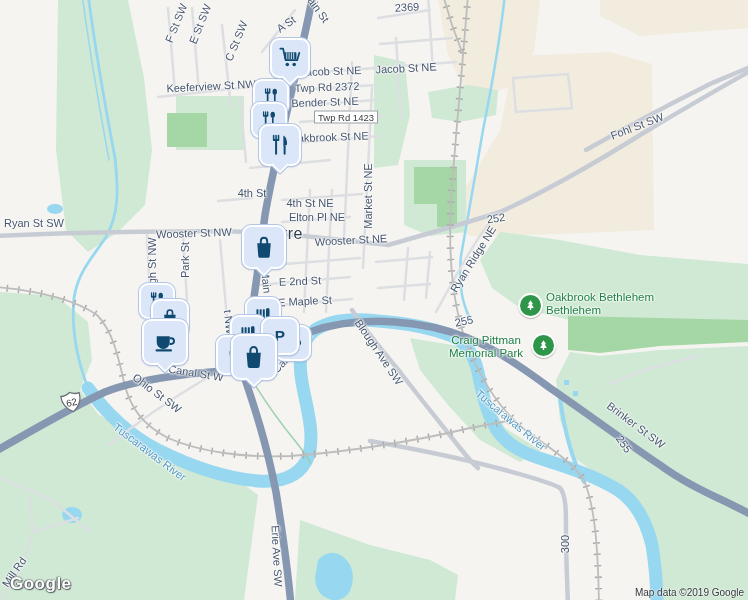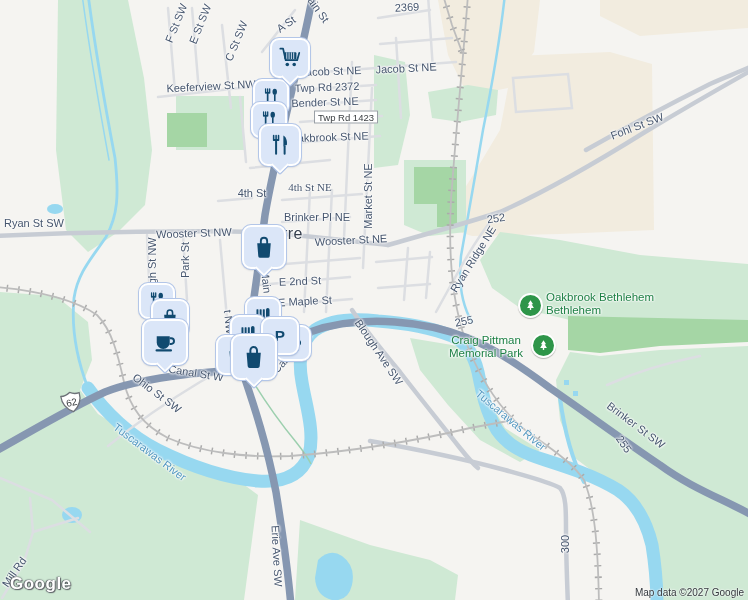--- a/index.html
+++ b/index.html
@@ -166,22 +166,22 @@
       <div class="lbl st" style="left: 407px; top: 7px; transform: translate(-50%, -50%) rotate(-3deg);">2369</div>
       <div class="lbl st" style="left: 331px; top: 71px; transform: translate(-50%, -50%) rotate(-2deg);">Jacob St NE</div>
       <div class="lbl st" style="left: 406px; top: 68px; transform: translate(-50%, -50%) rotate(-3deg);">Jacob St NE</div>
       <div class="lbl st" style="left: 327px; top: 87px; transform: translate(-50%, -50%) rotate(-2deg);">Twp Rd 2372</div>
       <div class="lbl st" style="left: 325px; top: 102px; transform: translate(-50%, -50%) rotate(-2deg);">Bender St NE</div>
       <div class="lbl st" style="left: 329px; top: 137px; transform: translate(-50%, -50%) rotate(-2deg);">Oakbrook St NE</div>
       <div class="lbl st" style="left: 211px; top: 86px; transform: translate(-50%, -50%) rotate(-3deg);">Keeferview St NW</div>
       <div class="lbl st" style="left: 637px; top: 126px; transform: translate(-50%, -50%) rotate(-21deg);">Fohl St SW</div>
       <div class="lbl st" style="left: 368px; top: 196px; transform: translate(-50%, -50%) rotate(-90deg);">Market St NE</div>
       <div class="lbl st" style="left: 252px; top: 193px; transform: translate(-50%, -50%) rotate(0deg);">4th St</div>
-      <div class="lbl st" style="left: 310px; top: 187px; transform: translate(-50%, -50%) rotate(0deg); font-family: Liberation Serif, serif;">4th St NE</div>
-      <div class="lbl st" style="left: 317px; top: 217px; transform: translate(-50%, -50%) rotate(0deg);">Brinker Pl NE</div>
+      <div class="lbl st" style="left: 310px; top: 203px; transform: translate(-50%, -50%) rotate(0deg);">4th St NE</div>
+      <div class="lbl st" style="left: 317px; top: 217px; transform: translate(-50%, -50%) rotate(0deg);">Elton Pl NE</div>
       <div class="lbl st" style="left: 496px; top: 218px; transform: translate(-50%, -50%) rotate(-8deg);">252</div>
       <div class="lbl st" style="left: 34px; top: 223px; transform: translate(-50%, -50%) rotate(0deg);">Ryan St SW</div>
       <div class="lbl st" style="left: 194px; top: 233px; transform: translate(-50%, -50%) rotate(-2deg);">Wooster St NW</div>
       <div class="lbl st" style="left: 351px; top: 240px; transform: translate(-50%, -50%) rotate(-3deg);">Wooster St NE</div>
       <div class="lbl st" style="left: 473px; top: 259px; transform: translate(-50%, -50%) rotate(-58deg);">Ryan Ridge NE</div>
       <div class="lbl st" style="left: 152px; top: 266px; transform: translate(-50%, -50%) rotate(-90deg);">High St NW</div>
       <div class="lbl st" style="left: 185px; top: 260px; transform: translate(-50%, -50%) rotate(-90deg);">Park St</div>
       <div class="lbl st" style="left: 267px; top: 288px; transform: translate(-50%, -50%) rotate(84deg);">Main St</div>
       <div class="lbl st" style="left: 300px; top: 281px; transform: translate(-50%, -50%) rotate(-2deg);">E 2nd St</div>
       <div class="lbl st" style="left: 305px; top: 301px; transform: translate(-50%, -50%) rotate(-3deg);">E Maple St</div>
@@ -331,14 +331,14 @@
       </div>
       <div class="tree" style="left: 530.5px; top: 332.5px;">
         <svg viewBox="0 0 24 24">
           <path d="M12 3.5 16.2 10h-2.4l3.6 6H6.6l3.6-6H7.8z" fill="#fff"></path>
     <rect x="10.9" y="15.5" width="2.2" height="3.6" fill="#fff"></rect>
         </svg>
       </div>
     </div>
 
   <div id="logo">Google</div>
-  <div id="attr">Map data ©2027 Google</div>
+  <div id="attr">Map data ©2019 Google</div>
 </div>
 
 </body></html>

